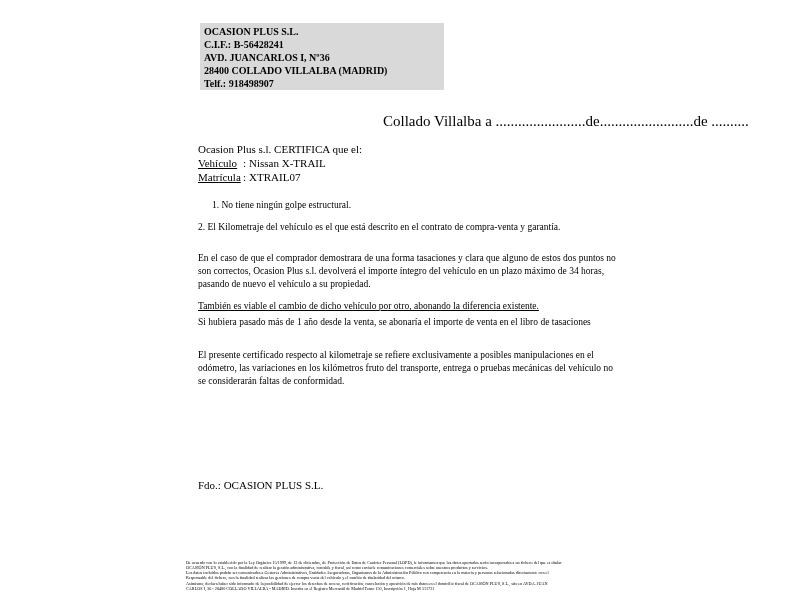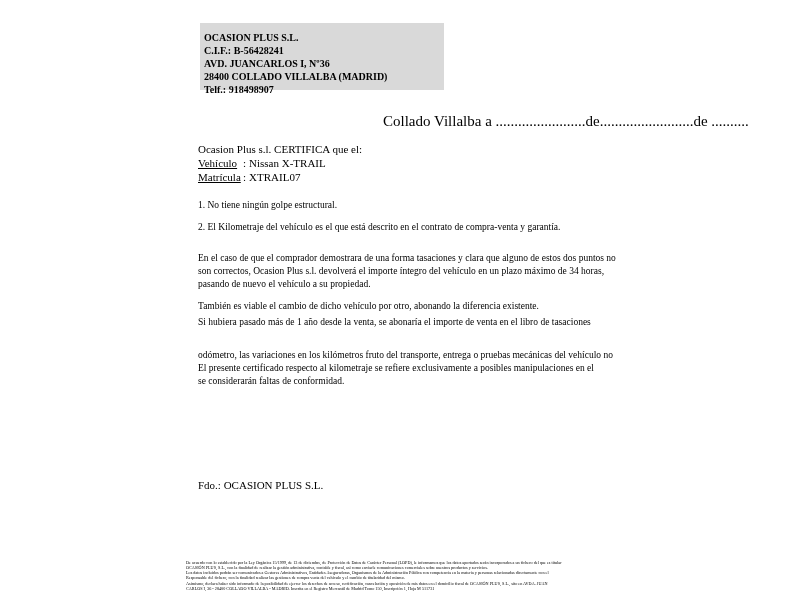--- a/index.html
+++ b/index.html
@@ -14,41 +14,41 @@
   }
   .abs { position: absolute; }
   .body-text { font-size: 9.5px; line-height: 13px; }
   .line { white-space: nowrap; }
 
   .header-box {
     left: 200px; top: 23px;
     width: 244px; height: 67px;
     background: #d9d9d9;
     box-sizing: border-box;
-    padding: 8px 0 0 4px;
+    padding: 2px 0 0 4px;
     font-weight: bold;
     font-size: 10px;
     line-height: 13px;
   }
 
   .date-line { left: 383px; top: 113px; font-size: 15px; }
 
   .certify { left: 198px; top: 142px; font-size: 11px; line-height: 14px; }
   .fld-label {
     display: inline-block;
     width: 45px;
     text-decoration: underline;
   }
   .fld-sep { margin-right: 3px; }
 
-  .item1 { left: 198px; top: 199px; }
+  .item1 { left: 212px; top: 199px; }
   .item2 { left: 198px; top: 221px; }
 
   .para1 { left: 198px; top: 252px; }
-  .para2 { left: 198px; top: 300px; }
+  .para2 { left: 198px; top: 300px; text-decoration: underline; }
   .para3 { left: 198px; top: 316px; }
   .para4 { left: 198px; top: 349px; }
 
   .signature { left: 198px; top: 479px; font-size: 11px; }
 
   .legal {
     left: 186px; top: 560px;
     width: 1200px;
     transform: scale(0.42);
     transform-origin: 0 0;
@@ -92,22 +92,22 @@
 
   <div class="abs para2 body-text">
     <div class="line">También es viable el cambio de dicho vehículo por otro, abonando la diferencia existente.</div>
   </div>
 
   <div class="abs para3 body-text">
     <div class="line">Si hubiera pasado más de 1 año desde la venta, se abonaría el importe de venta en el libro de tasaciones</div>
   </div>
 
   <div class="abs para4 body-text">
+    <div class="line">El presente certificado respecto al kilometraje se refiere exclusivamente a posibles manipulaciones en el</div>
     <div class="line">odómetro, las variaciones en los kilómetros fruto del transporte, entrega o pruebas mecánicas del vehículo no</div>
-    <div class="line">El presente certificado respecto al kilometraje se refiere exclusivamente a posibles manipulaciones en el</div>
     <div class="line">se considerarán faltas de conformidad.</div>
   </div>
 
   <div class="abs signature line">Fdo.: OCASION PLUS S.L.</div>
 
   <div class="abs legal">
     <div class="line">De acuerdo con lo establecido por la Ley Orgánica 15/1999, de 13 de diciembre, de Protección de Datos de Carácter Personal (LOPD), le informamos que los datos aportados serán incorporados a un fichero del que es titular</div>
     <div class="line">OCASIÓN PLUS, S.L., con la finalidad de realizar la gestión administrativa, contable y fiscal, así como enviarle comunicaciones comerciales sobre nuestros productos y servicios.</div>
     <div class="line">Los datos incluidos podrán ser comunicados a Gestores Administrativos, Entidades Aseguradoras, Organismos de la Administración Pública con competencia en la materia y personas relacionadas directamente con el</div>
     <div class="line">Responsable del fichero, con la finalidad realizar las gestiones de compra venta del vehículo y el cambio de titularidad del mismo.</div>

